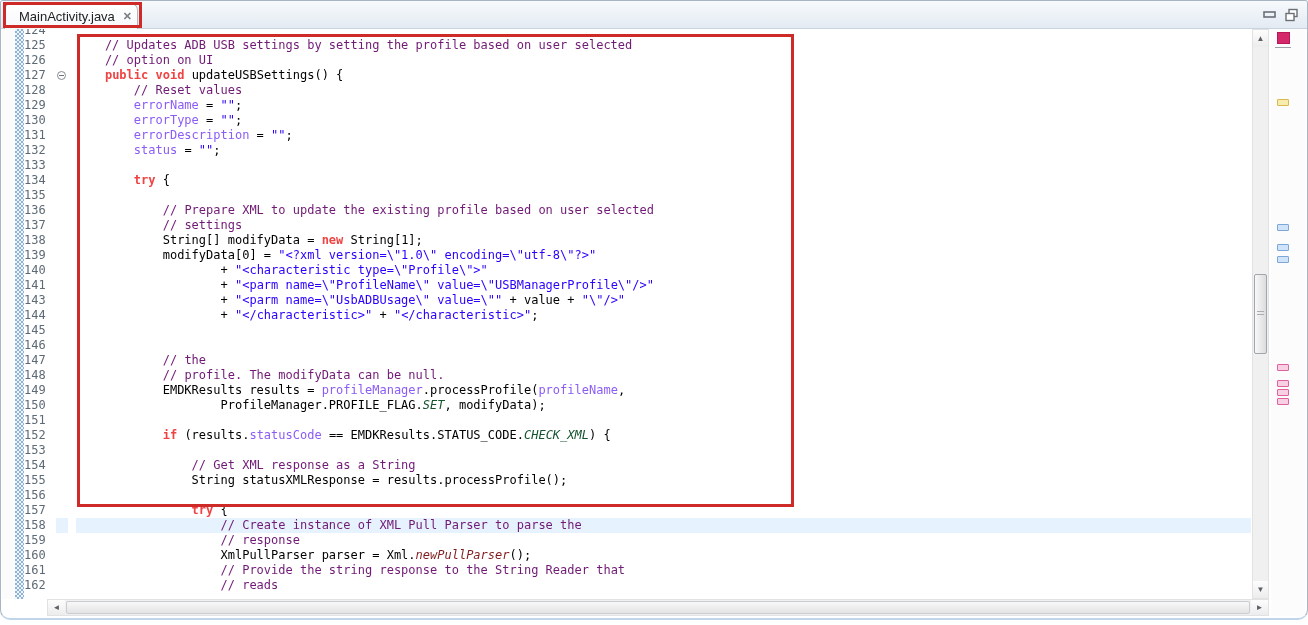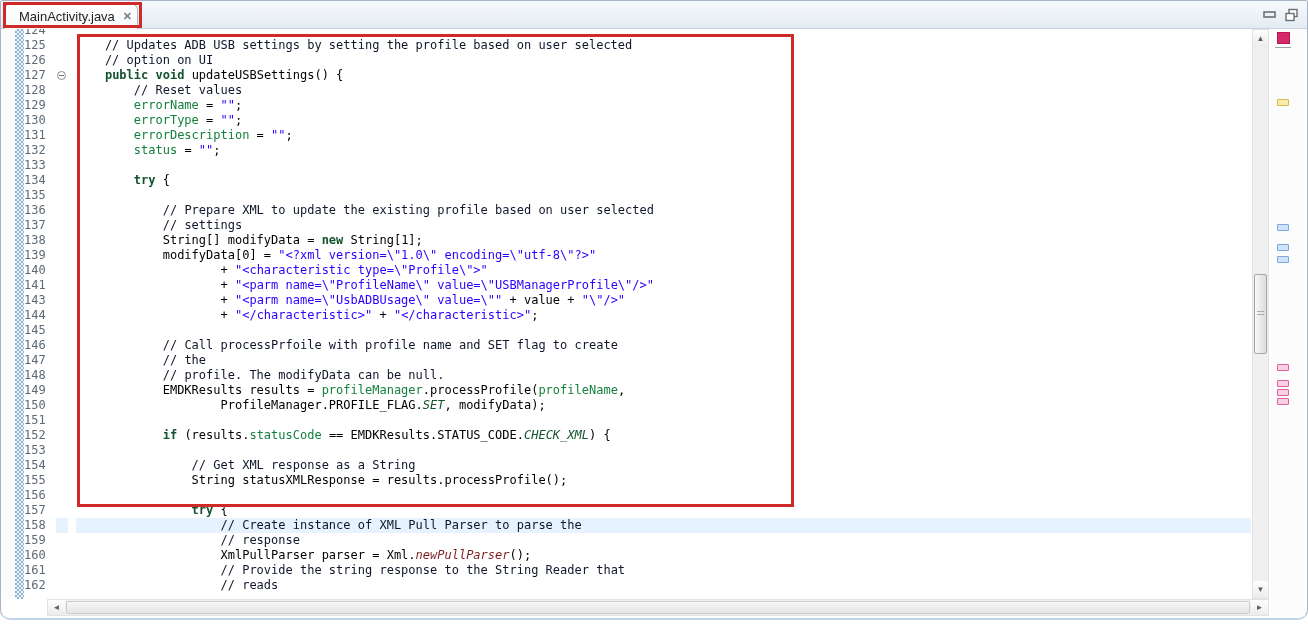--- a/index.html
+++ b/index.html
@@ -39,24 +39,24 @@
   .rows { position:absolute; left:22px; top:-6px; right:55px;
           font-family:"DejaVu Sans Mono", monospace; font-size:12px; line-height:15px; }
   .row { display:flex; height:15px; white-space:pre;gap:8px; }
   .num { width:24px; text-align:right; padding-right:3px; color:#5E6A75; flex:none; }
   .foldcol { width:12px; flex:none; position:relative; }
   .codetxt { flex:1; color:#000; }
   .row.cur .foldcol, .row.cur .codetxt { background:#E6F2FD; }
   .fold-icon { position:absolute; left:1px; top:3px; width:9px; height:9px;
                border:1px solid #858C94; border-radius:50%; background:#fff; }
   .fold-icon::after { content:""; position:absolute; left:1px; top:3px; width:5px; height:1px; background:#6B737C; }
-  .kw { color:#14532d; font-weight:bold; }
-  .cm { color:#0f172a; }
+  .kw { color:#ef4444; font-weight:bold; }
+  .cm { color:#701a75; }
   .st { color:#2A00FF; }
-  .fd { color:#15803d; }
+  .fd { color:#8b5cf6; }
   .sf { color:#14532d; font-style:italic; }
   .sm { color:#7f1d1d; font-style:italic; }
 
   
   .vscroll { position:absolute; right:38px; top:28px; width:17px; height:570px;
              background:#F0F0F0; border:1px solid #E2E2E2; }
   .vscroll .arrow { position:absolute; left:0; width:15px; height:17px;
                     display:flex; align-items:center; justify-content:center;
                     background:linear-gradient(#FDFDFD,#ECECEC); color:#5B6066; font-size:8px; }
   .vscroll .up { top:0; }  .vscroll .down { bottom:0; }
@@ -129,21 +129,21 @@
         <div class="row"><span class="num">135</span><span class="foldcol"></span><span class="codetxt"></span></div>
         <div class="row"><span class="num">136</span><span class="foldcol"></span><span class="codetxt"><span>            </span><span class="cm">// Prepare XML to update the existing profile based on user selected</span></span></div>
         <div class="row"><span class="num">137</span><span class="foldcol"></span><span class="codetxt"><span>            </span><span class="cm">// settings</span></span></div>
         <div class="row"><span class="num">138</span><span class="foldcol"></span><span class="codetxt"><span>            String[] modifyData = </span><span class="kw">new</span><span> String[1];</span></span></div>
         <div class="row"><span class="num">139</span><span class="foldcol"></span><span class="codetxt"><span>            modifyData[0] = </span><span class="st">"&lt;?xml version=\"1.0\" encoding=\"utf-8\"?&gt;"</span></span></div>
         <div class="row"><span class="num">140</span><span class="foldcol"></span><span class="codetxt"><span>                    + </span><span class="st">"&lt;characteristic type=\"Profile\"&gt;"</span></span></div>
         <div class="row"><span class="num">141</span><span class="foldcol"></span><span class="codetxt"><span>                    + </span><span class="st">"&lt;parm name=\"ProfileName\" value=\"USBManagerProfile\"/&gt;"</span></span></div>
         <div class="row"><span class="num">143</span><span class="foldcol"></span><span class="codetxt"><span>                    + </span><span class="st">"&lt;parm name=\"UsbADBUsage\" value=\""</span><span> + value + </span><span class="st">"\"/&gt;"</span></span></div>
         <div class="row"><span class="num">144</span><span class="foldcol"></span><span class="codetxt"><span>                    + </span><span class="st">"&lt;/characteristic&gt;"</span><span> + </span><span class="st">"&lt;/characteristic&gt;"</span><span>;</span></span></div>
         <div class="row"><span class="num">145</span><span class="foldcol"></span><span class="codetxt"></span></div>
-        <div class="row"><span class="num">146</span><span class="foldcol"></span><span class="codetxt"><span>            </span><span class="cm">// Call processPrfoile with profile name and SET flag to create</span></span></div>
+        <div class="row"><span class="num">146</span><span class="foldcol"></span><span class="codetxt"><span>            </span></span></div>
         <div class="row"><span class="num">147</span><span class="foldcol"></span><span class="codetxt"><span>            </span><span class="cm">// the</span></span></div>
         <div class="row"><span class="num">148</span><span class="foldcol"></span><span class="codetxt"><span>            </span><span class="cm">// profile. The modifyData can be null.</span></span></div>
         <div class="row"><span class="num">149</span><span class="foldcol"></span><span class="codetxt"><span>            EMDKResults results = </span><span class="fd">profileManager</span><span>.processProfile(</span><span class="fd">profileName</span><span>,</span></span></div>
         <div class="row"><span class="num">150</span><span class="foldcol"></span><span class="codetxt"><span>                    ProfileManager.PROFILE_FLAG.</span><span class="sf">SET</span><span>, modifyData);</span></span></div>
         <div class="row"><span class="num">151</span><span class="foldcol"></span><span class="codetxt"></span></div>
         <div class="row"><span class="num">152</span><span class="foldcol"></span><span class="codetxt"><span>            </span><span class="kw">if</span><span> (results.</span><span class="fd">statusCode</span><span> == EMDKResults.STATUS_CODE.</span><span class="sf">CHECK_XML</span><span>) {</span></span></div>
         <div class="row"><span class="num">153</span><span class="foldcol"></span><span class="codetxt"></span></div>
         <div class="row"><span class="num">154</span><span class="foldcol"></span><span class="codetxt"><span>                </span><span class="cm">// Get XML response as a String</span></span></div>
         <div class="row"><span class="num">155</span><span class="foldcol"></span><span class="codetxt"><span>                String statusXMLResponse = results.processProfile();</span></span></div>
         <div class="row"><span class="num">156</span><span class="foldcol"></span><span class="codetxt"></span></div>

